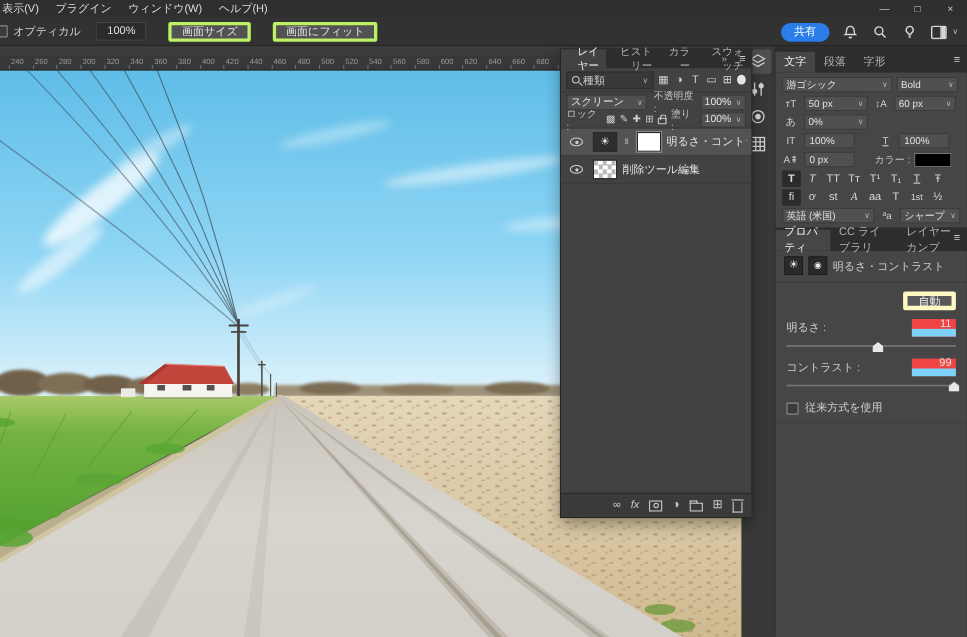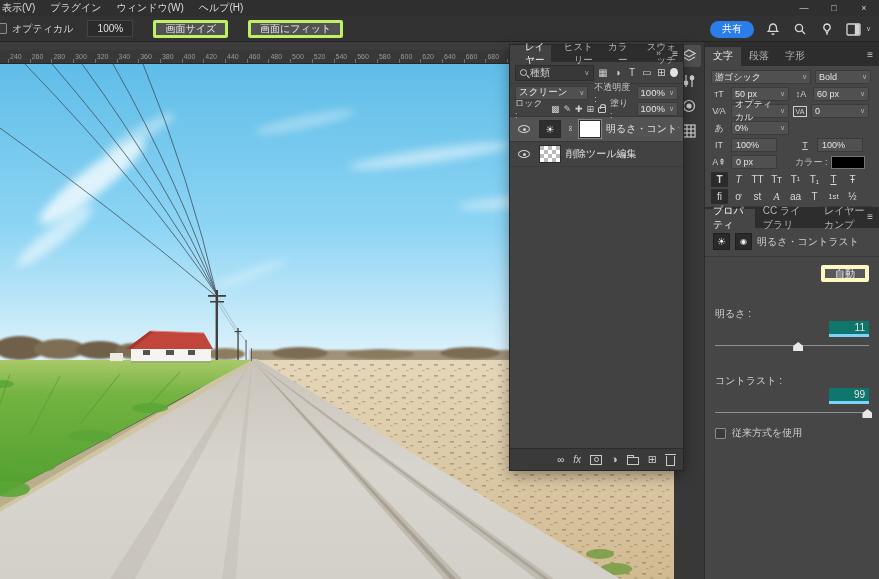--- a/index.html
+++ b/index.html
@@ -66,22 +66,22 @@
     color:#d8d8d8; font-size:10px; border-radius:1px; }
   .stylebtn.active { background:#2b2b2b; }
   .swatch-black { width:34px; height:13px; background:#000; border:1px solid #777; }
 
   .proppanel { background:#464646; color:#cfcfcf; font-size:10px; padding:0 0 6px 0; }
   .adjhdr { display:flex; align-items:center; gap:5px; padding:5px 8px 6px 8px; border-bottom:1px solid #3a3a3a; }
   .adjico { width:17px; height:17px; background:#2a2a2a; border:1px solid #1f1f1f; display:flex;
     align-items:center; justify-content:center; color:#eee; font-size:10px; }
   .autobtn { background:#595959; border:4px solid #fef9c3; border-radius:2px; height:17px; padding:0 10px;
     color:#eee; font-size:10px; display:flex; align-items:center; }
-  .pvalue { width:40px; height:16px; background:#0f766e; border-bottom:3px solid #7dd3fc;
-    color:#e6e6e6; display:flex; align-items:center; justify-content:flex-end; padding-right:4px;margin-top:31px; }
+  .pvalue { width:40px; height:16px; background:#ef4444; border-bottom:7px solid #7dd3fc;
+    color:#e6e6e6; display:flex; align-items:center; justify-content:flex-end; padding-right:4px; }
   .slider { position:relative; height:10px; margin:4px 10px 2px 10px; }
   .slider .track { position:absolute; left:0; right:0; top:4px; height:1px; background:#8f8f8f; }
   .slider .thumb { position:absolute; top:1px; width:10px; height:9px; background:#e8e8e8; margin-left:-5px;
     clip-path:polygon(50% 0,100% 45%,100% 100%,0 100%,0 45%); }
   .legacyrow { display:flex; align-items:center; gap:6px; padding:6px 10px 0 10px; }
 
   
   .layers-panel { position:absolute; left:510px; top:3px; width:173px; height:425px; background:#424242;
     box-shadow:0 0 0 1px #262626, 0 5px 14px rgba(0,0,0,.4); font-size:10px; color:#cfcfcf; }
   .lp-tabs { height:17px; background:#2d2d2d; display:flex; align-items:stretch; position:relative; font-size:9.5px; }
@@ -455,32 +455,20 @@
                 <span>50 px</span>
                 <span class="dv">∨</span>
               </span>
             <span class="cico">↕A</span>
             <span class="dd" style="width:56px">
                 <span>60 px</span>
                 <span class="dv">∨</span>
               </span>
           </div>
           <div class="crow">
-            <span class="cico">V⁄A</span>
-            <span class="dd" style="width:58px">
-                <span>オプティカル</span>
-                <span class="dv">∨</span>
-              </span>
-            <span class="cico" style="border:1px solid #cfcfcf;width:14px;height:11px;line-height:10px;font-size:7px">VA</span>
-            <span class="dd" style="width:58px">
-                <span>0</span>
-                <span class="dv">∨</span>
-              </span>
-          </div>
-          <div class="crow">
             <span class="cico">あ</span>
             <span class="dd" style="width:58px">
                 <span>0%</span>
                 <span class="dv">∨</span>
               </span>
           </div>
           <div class="crow">
             <span class="cico">IT</span>
             <span class="vbox" style="width:46px">100%</span>
             <span class="cico" style="margin-left:16px;text-decoration:underline">T</span>

